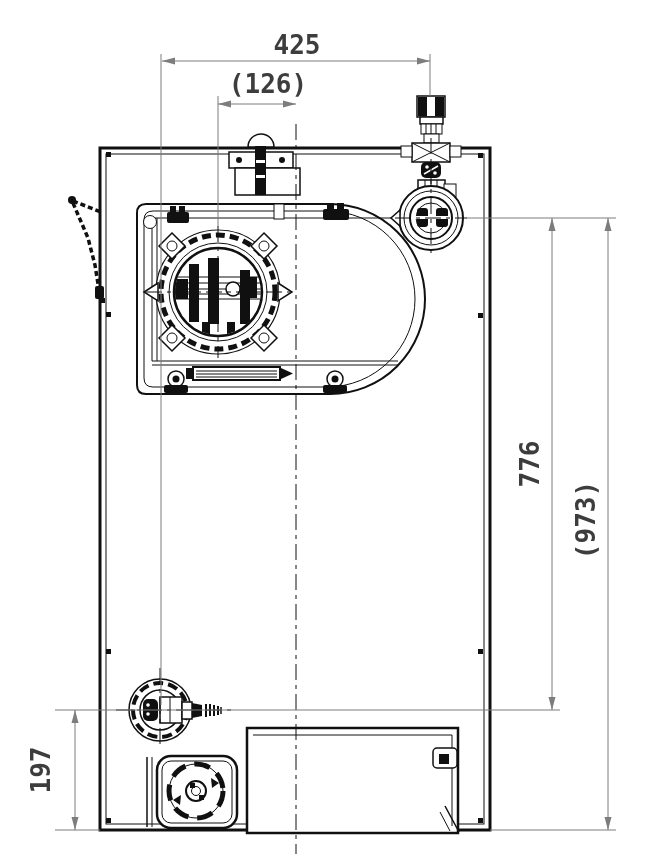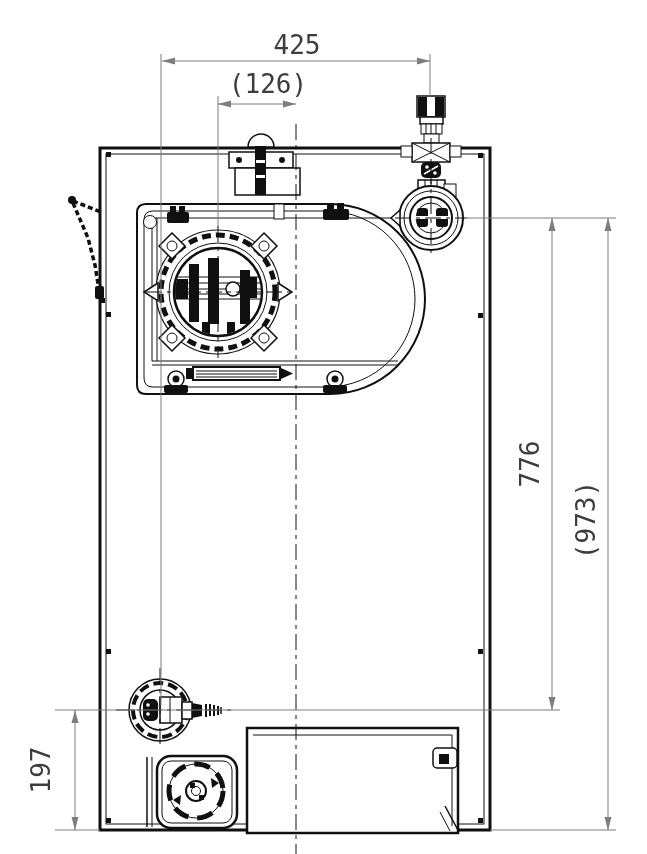--- a/index.html
+++ b/index.html
@@ -1,17 +1,17 @@
 <!DOCTYPE html>
 <html style="--line: #101010; --dim: #7d7d7d; --text: #3d3d3d; --bg: #ffffff;"><head>
 <meta charset="utf-8">
 <style>
   :root{ --line:#101010; --dim:#7d7d7d; --text:#3d3d3d; --bg:#ffffff; }
   html,body{margin:0;padding:0;background:var(--bg);}
-  .page{width:647px;height:854px;background:var(--bg);overflow:hidden;}
+  .page{width:647px;height:854px;background:var(--bg);overflow:hidden;font-weight:bold;}
   svg{display:block;}
   
   .st{stroke:var(--line);fill:none;stroke-linecap:butt;}
   .w1{stroke-width:1}.w12{stroke-width:1.2}.w15{stroke-width:1.5}.w2{stroke-width:2}
   .w25{stroke-width:2.5}.w3{stroke-width:3}.w35{stroke-width:3.5}.w4{stroke-width:4}.w5{stroke-width:5}
   .fl{fill:var(--line);stroke:none;}
   .fw{fill:#ffffff;}
   .dm{stroke:var(--dim);stroke-width:1;fill:none;}
   .dmf{fill:var(--dim);stroke:none;}
   .cl{stroke:var(--line);stroke-width:1;fill:none;stroke-dasharray:16 5 4 5;}

